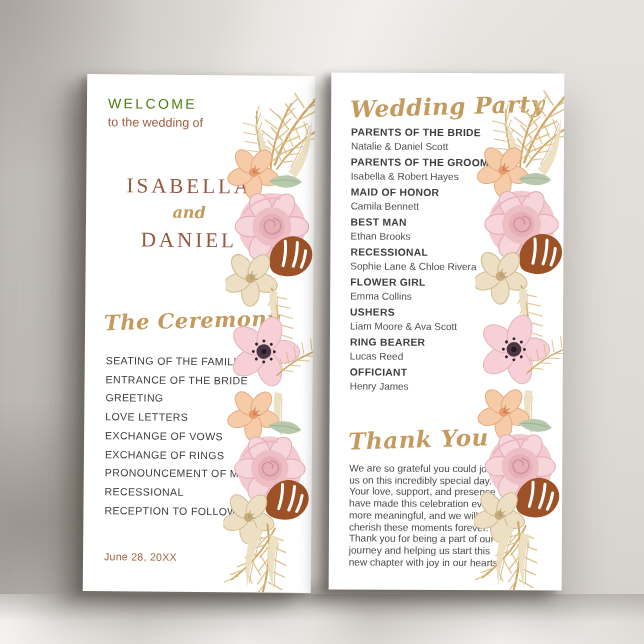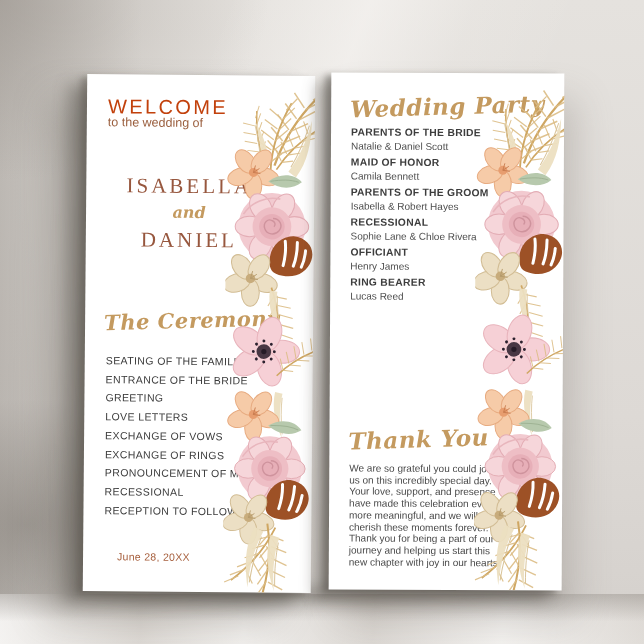--- a/index.html
+++ b/index.html
@@ -48,32 +48,32 @@
                12px 26px 36px rgba(110,104,96,.28);
   }
   .garland{position:absolute;top:0;right:-8px;width:96px;height:517px;}
   
   .script{
     font-family:"DejaVu Serif", serif;font-style:italic;font-weight:bold;
     color:#c49a5f;transform:rotate(-2deg);transform-origin:left center;
     letter-spacing:.5px;white-space:nowrap;
   }
   
-  .lc-welcome{position:absolute;left:21px;top:21px;font-size:20px;letter-spacing:2.4px;
-    color:#c2410c;font-weight:500;}
+  .lc-welcome{position:absolute;left:21px;top:21px;font-size:14px;letter-spacing:2.4px;
+    color:#4d7c0f;font-weight:500;}
   .lc-sub{position:absolute;left:21px;top:41px;font-size:12.5px;color:#9a5e3d;}
   .lc-names{position:absolute;left:10px;top:99px;width:186px;text-align:center;
     font-family:"Liberation Serif", serif;color:#97573e;}
   .lc-bride,.lc-groom{font-size:21px;letter-spacing:3px;line-height:1.15;}
   .lc-and{font-family:"DejaVu Serif", serif;font-style:italic;font-weight:bold;
     font-size:16px;color:#c49a5f;margin:5px 0 6px;}
   .lc-ceremony-head{position:absolute;left:19px;top:236px;font-size:21px;}
   .lc-list{position:absolute;left:21px;top:277px;list-style:none;margin:0;padding:0;}
   .lc-list li{font-size:10.5px;line-height:18.7px;color:#3b3b3b;letter-spacing:.4px;white-space:nowrap;}
-  .lc-date{position:absolute;left:21px;top:476px;font-size:10.5px;color:#a7603e;letter-spacing:.3px;margin-left:13px;}
+  .lc-date{position:absolute;left:21px;top:476px;font-size:10.5px;color:#a7603e;letter-spacing:.3px;}
   
   .rc-head{position:absolute;left:19px;top:23px;font-size:23px;}
   .rc-list{position:absolute;left:20px;top:54px;}
   .rc-entry{margin-bottom:5.5px;}
   .rc-role{font-size:10.3px;line-height:11px;font-weight:700;color:#3d3d3d;letter-spacing:.3px;white-space:nowrap;}
   .rc-names{font-size:10px;line-height:11px;color:#4e4e4e;margin-top:2.5px;white-space:nowrap;}
   .rc-thanks-head{position:absolute;left:19px;top:355px;font-size:23px;}
   .rc-thanks-text{position:absolute;left:20px;top:390px;width:158px;
     font-size:10px;line-height:11.7px;color:#494949;}
   
@@ -236,46 +236,58 @@
 <div class="card card-right">
   <div class="rc-head script">Wedding Party</div>
   <div class="rc-list">
 
       <div class="rc-entry">
         <div class="rc-role">PARENTS OF THE BRIDE</div>
         <div class="rc-names">Natalie &amp; Daniel Scott</div>
       </div>
 
       <div class="rc-entry">
+        <div class="rc-role">PARENTS OF THE GROOM</div>
+        <div class="rc-names">Isabella &amp; Robert Hayes</div>
+      </div>
+
+      <div class="rc-entry">
         <div class="rc-role">MAID OF HONOR</div>
         <div class="rc-names">Camila Bennett</div>
       </div>
 
       <div class="rc-entry">
-        <div class="rc-role">PARENTS OF THE GROOM</div>
-        <div class="rc-names">Isabella &amp; Robert Hayes</div>
-      </div>
-
+        <div class="rc-role">BEST MAN</div>
+        <div class="rc-names">Ethan Brooks</div>
+      </div>
 
       <div class="rc-entry">
         <div class="rc-role">RECESSIONAL</div>
         <div class="rc-names">Sophie Lane &amp; Chloe Rivera</div>
       </div>
 
 
-
+      <div class="rc-entry">
+        <div class="rc-role">FLOWER GIRL</div>
+        <div class="rc-names">Emma Collins</div>
+      </div>
+
+      <div class="rc-entry">
+        <div class="rc-role">USHERS</div>
+        <div class="rc-names">Liam Moore &amp; Ava Scott</div>
+      </div>
+
+      <div class="rc-entry">
+        <div class="rc-role">RING BEARER</div>
+        <div class="rc-names">Lucas Reed</div>
+      </div>
 
       <div class="rc-entry">
         <div class="rc-role">OFFICIANT</div>
         <div class="rc-names">Henry James</div>
-      </div>
-
-      <div class="rc-entry">
-        <div class="rc-role">RING BEARER</div>
-        <div class="rc-names">Lucas Reed</div>
       </div>
     </div>
   <div class="rc-thanks-head script">Thank You</div>
   <div class="rc-thanks-text">We are so grateful you could join us on this incredibly special day. Your love, support, and presence have made this celebration even more meaningful, and we will cherish these moments forever. Thank you for being a part of our journey and helping us start this new chapter with joy in our hearts.</div>
   <svg class="garland" viewBox="0 0 96 517">
     <use href="#garland-motif"></use>
   </svg>
 </div>
 
 </body></html>

